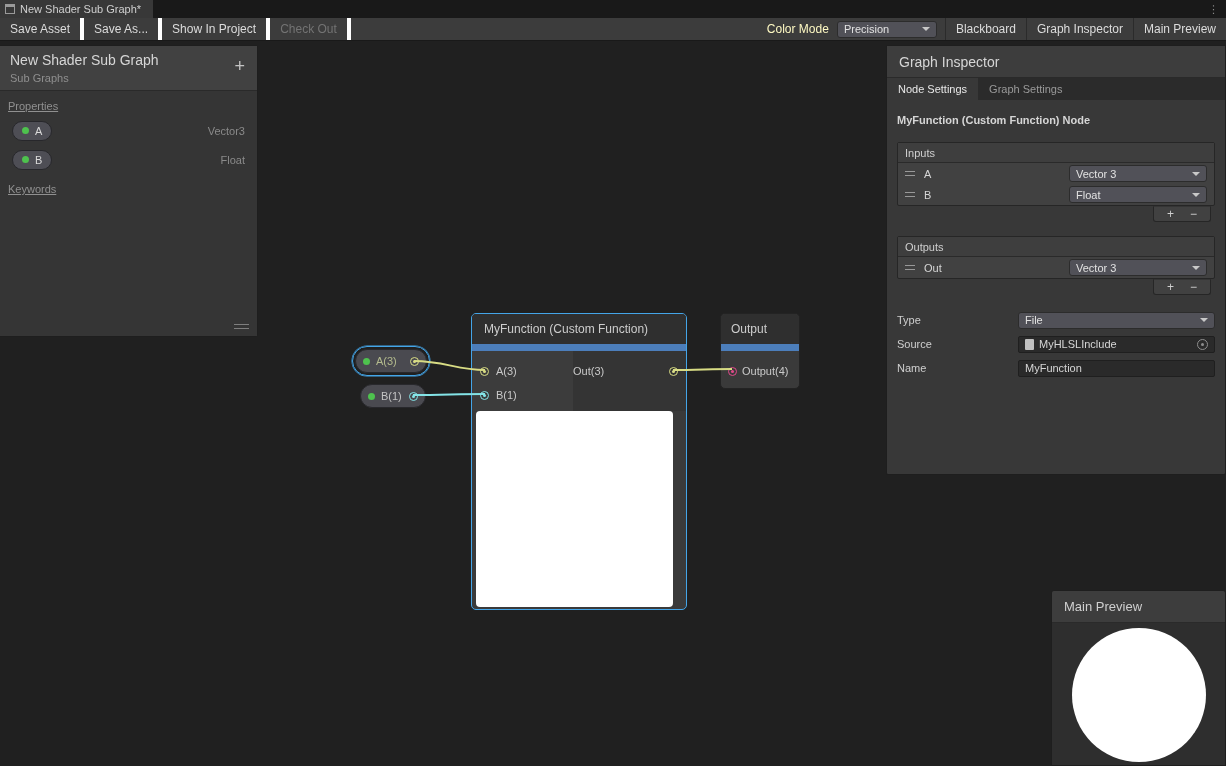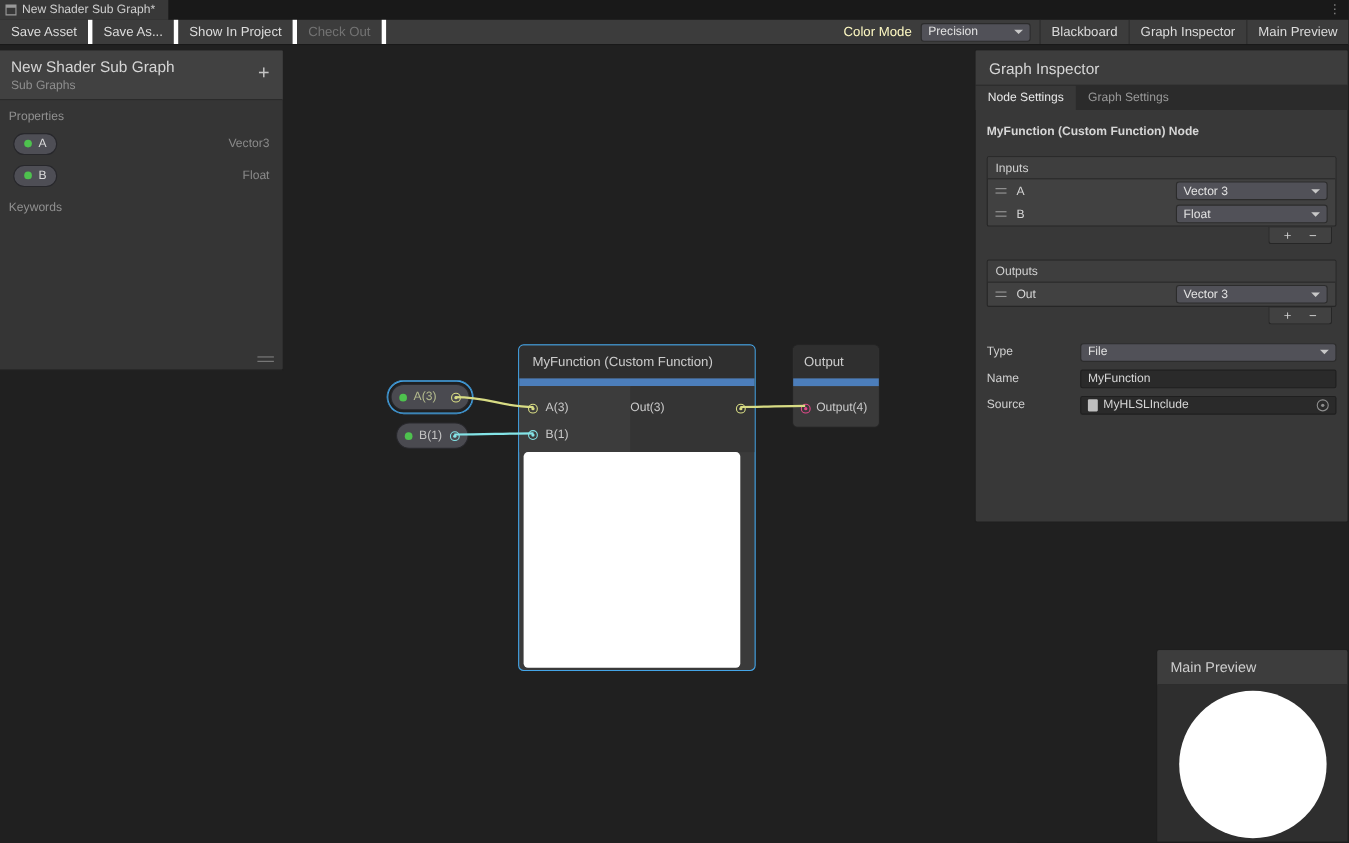--- a/index.html
+++ b/index.html
@@ -64,21 +64,21 @@
   .port-row.out { justify-content:space-between; padding-right:8px; padding-left:0; }
   .gnode-preview { position:absolute; left:4px; right:13px; top:97px; bottom:2px; background:#fff; border-radius:4px; }
   .outnode .port-row { margin-top:8px; padding-left:7px; gap:5px; }
 
   
   .blackboard { position:absolute; left:0; top:45px; width:258px; height:292px; background:#353535; border:1px solid #1E1E1E; border-left:none; border-radius:0 2px 2px 0; z-index:10; }
   .bb-header { height:45px; background:#414141; border-bottom:1px solid #2A2A2A; padding:6px 10px 0; position:relative; }
   .bb-title { font-size:14px; color:#D6D6D6; }
   .bb-sub { font-size:11px; color:#8F8F8F; margin-top:4px; }
   .bb-plus { position:absolute; right:12px; top:11px; font-size:18px; color:#C4C4C4; line-height:18px; }
-  .bb-section { padding:9px 8px 4px; font-size:11px; color:#909090; }
+  .bb-section { padding:9px 8px 4px; font-size:11px; color:#909090;text-decoration:underline; }
   .bb-row { height:29px; display:flex; align-items:center; padding:0 12px; }
   .bb-pill { display:inline-flex; align-items:center; gap:6px; height:20px; padding:0 9px; background:#4E4E55; border:1px solid #27272B; border-radius:10px; font-size:11px; color:#DADADA; }
   .bb-type { margin-left:auto; font-size:11px; color:#8A8A8A; }
   .bb-resize { position:absolute; right:8px; bottom:7px; width:15px; height:5px; border-top:1px solid #7E7E7E; border-bottom:1px solid #7E7E7E; }
 
   
   .inspector { position:absolute; left:886px; top:45px; width:340px; height:430px; background:#383838; border:1px solid #1E1E1E; border-radius:2px; z-index:10; }
   .gi-header { height:32px; background:#3D3D3D; display:flex; align-items:center; padding:0 12px; font-size:14px; color:#D6D6D6; border-bottom:1px solid #2A2A2A; }
   .gi-tabs { height:22px; background:#2B2B2B; display:flex; align-items:stretch; }
   .gi-tab { padding:0 11px; display:flex; align-items:center; font-size:11px; color:#9A9A9A; }
@@ -89,21 +89,21 @@
   .rlist { border:1px solid #262626; background:#414141; border-radius:2px; }
   .rlist-header { height:20px; background:#3E3E3E; border-bottom:1px solid #2A2A2A; display:flex; align-items:center; padding:0 7px; font-size:11px; color:#CFCFCF; }
   .rlist-row { height:21px; display:flex; align-items:center; padding:0 7px; font-size:11px; color:#D6D6D6; }
   .drag-handle { width:10px; height:5px; border-top:1px solid #999; border-bottom:1px solid #999; margin-right:9px; }
   .row-dd { margin-left:auto; width:138px; }
   .rfoot { display:flex; justify-content:flex-end; }
   .rfoot-box { width:58px; height:16px; background:#414141; border:1px solid #262626; border-top:1px solid #353535; border-radius:0 0 3px 3px; display:flex; align-items:center; justify-content:center; gap:16px; font-size:12px; color:#CFCFCF; margin-right:4px; line-height:14px; }
   .rfoot-box span { cursor:default; }
 
   .fields { margin-top:16px; }
-  .field-row { display:flex; align-items:center; margin:0 10px 6px; height:18px; }
+  .field-row { display:flex; align-items:center; margin:0 10px 6px; height:18px;gap:36px; }
   .field-label { width:85px; font-size:11px; color:#CFCFCF; }
   .field-control { flex:1; }
   .textfield { height:17px; background:#2A2A2A; border:1px solid #1F1F1F; border-radius:2px; display:flex; align-items:center; padding:0 6px; font-size:11px; color:#D6D6D6; }
   .obj-icon { width:9px; height:11px; background:#BFBFBF; border-radius:1px; margin-right:5px; }
   .obj-picker { margin-left:auto; width:11px; height:11px; border-radius:50%; border:1px solid #8E8E8E; display:inline-flex; align-items:center; justify-content:center; }
   .obj-picker::after { content:""; width:3px; height:3px; border-radius:50%; background:#8E8E8E; }
 
   
   .preview-panel { position:absolute; left:1051px; top:590px; width:175px; height:176px; background:#2E2E2E; border:1px solid #1E1E1E; border-radius:3px 3px 0 0; overflow:hidden; z-index:10; }
   .pp-header { height:32px; line-height:32px; background:#3D3D3D; padding:0 12px; font-size:13px; color:#CFCFCF; border-bottom:1px solid #2A2A2A; }
@@ -296,37 +296,37 @@
       <div class="field-row">
         <span class="field-label">Type</span>
         <div class="field-control">
           <div class="dd">
             <span>File</span>
             <span class="dd-arrow"></span>
           </div>
         </div>
       </div>
       <div class="field-row">
-        <span class="field-label">Name</span>
-        <div class="field-control">
-          <div class="textfield">
-            <span>MyFunction</span>
-          </div>
-        </div>
-      </div>
-      <div class="field-row">
         <span class="field-label">Source</span>
         <div class="field-control">
           <div class="textfield">
             <span class="obj-icon"></span>
             <span>MyHLSLInclude</span>
             <span class="obj-picker"></span>
           </div>
         </div>
       </div>
+      <div class="field-row">
+        <span class="field-label">Name</span>
+        <div class="field-control">
+          <div class="textfield">
+            <span>MyFunction</span>
+          </div>
+        </div>
+      </div>
     </div>
   </div>
 
   <div class="preview-panel">
     <div class="pp-header">Main Preview</div>
     <div class="pp-body">
       <div class="pp-sphere"></div>
     </div>
   </div>
 

